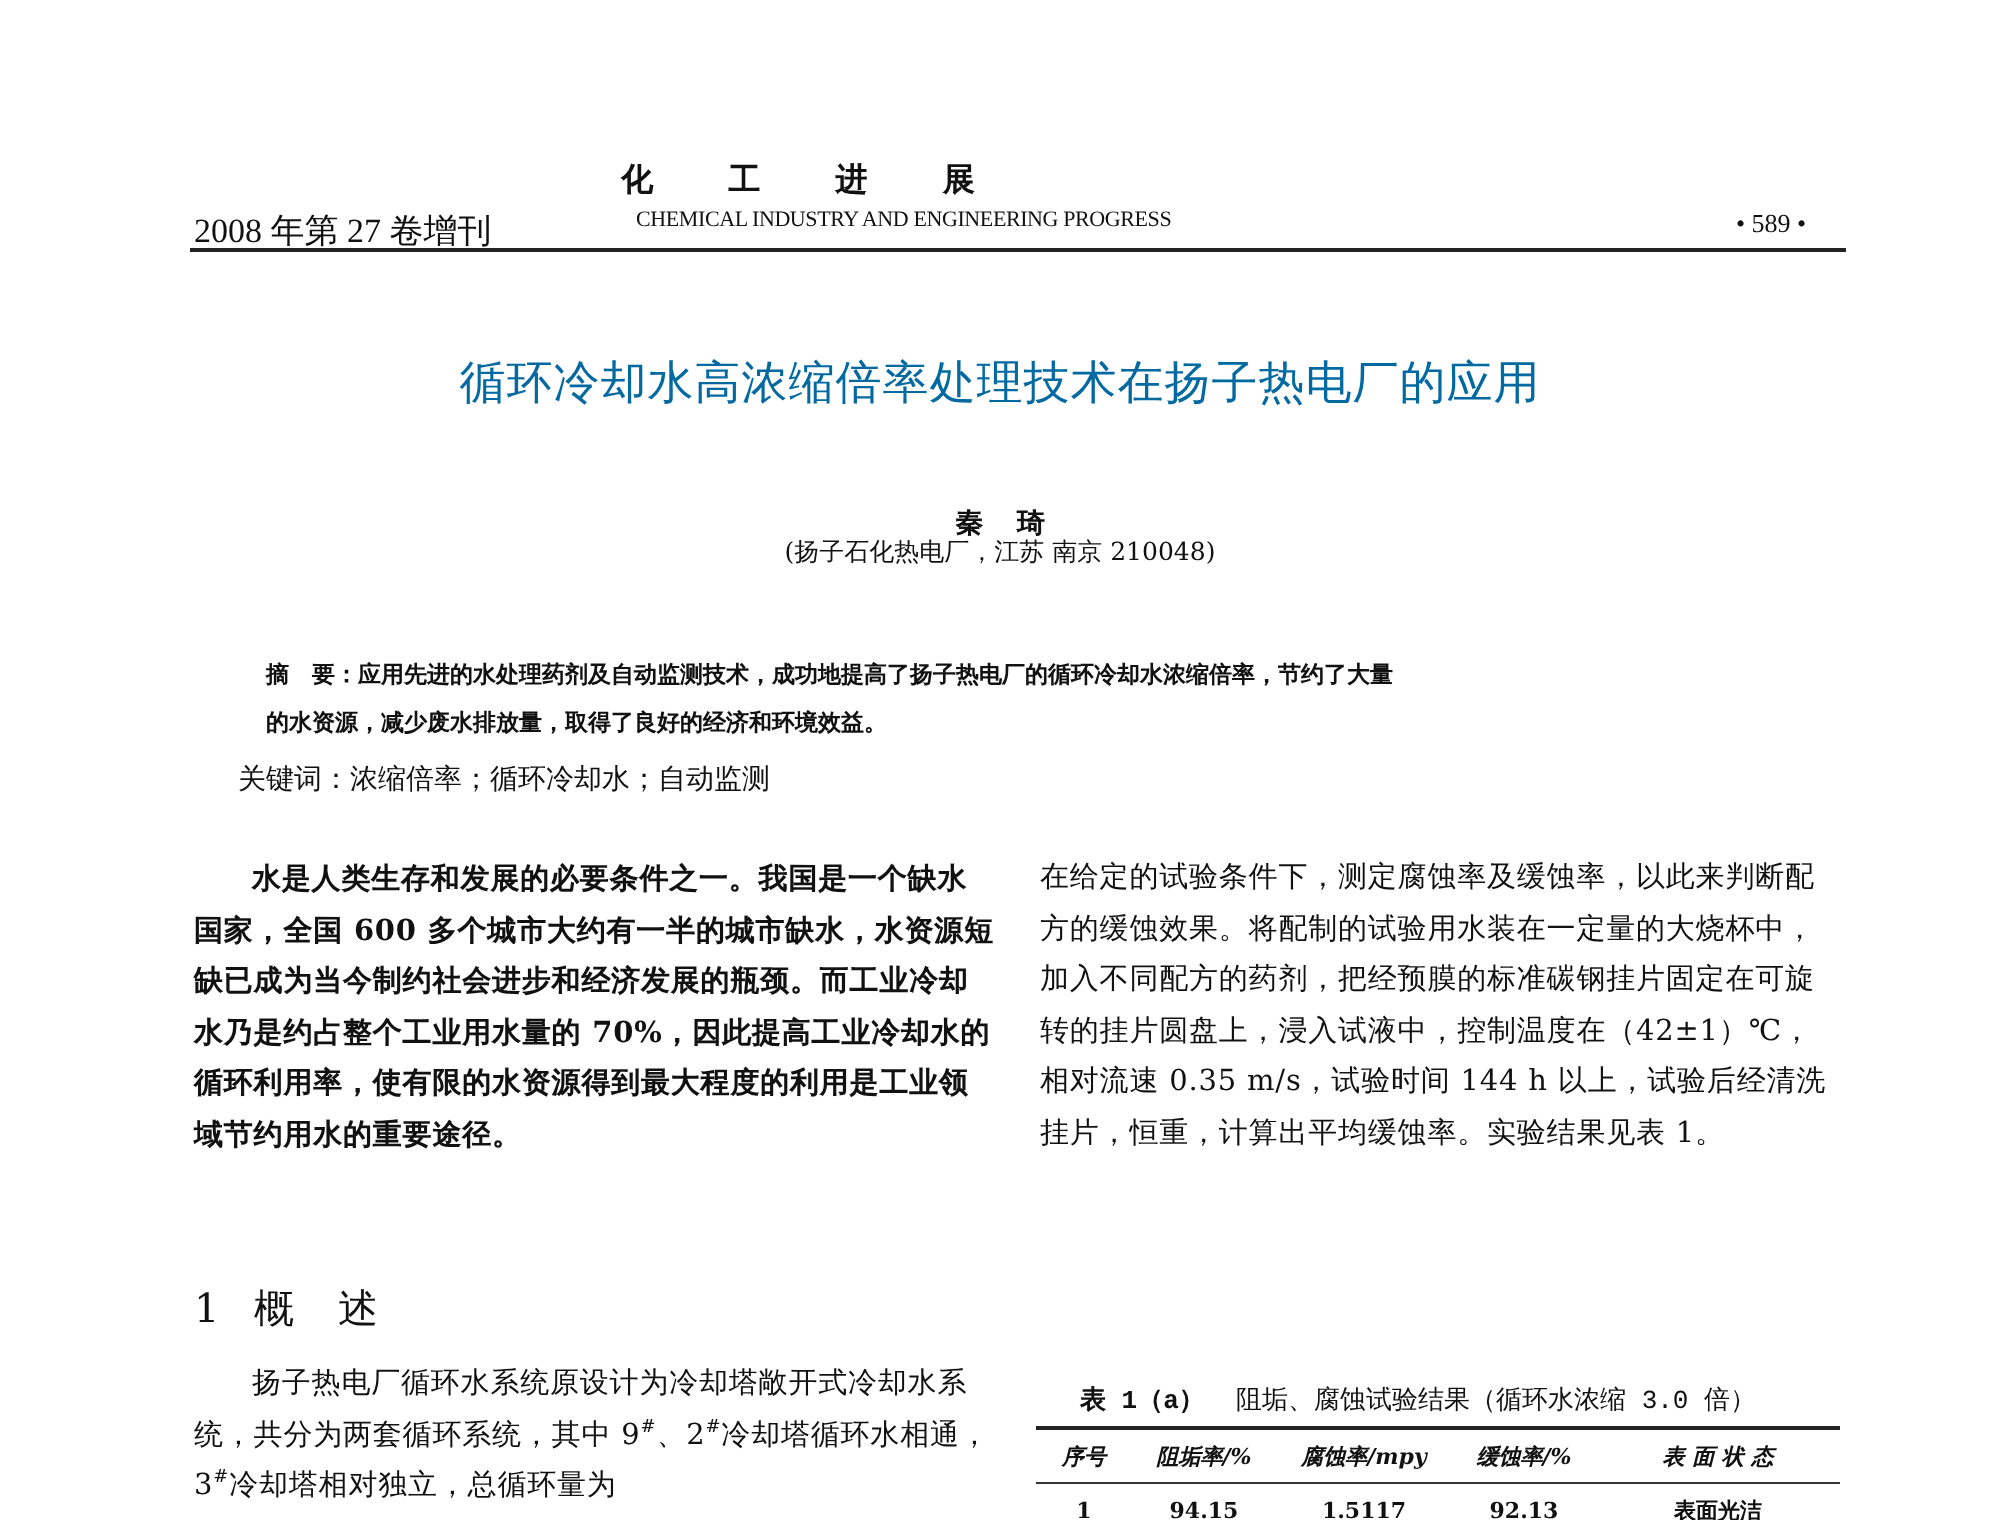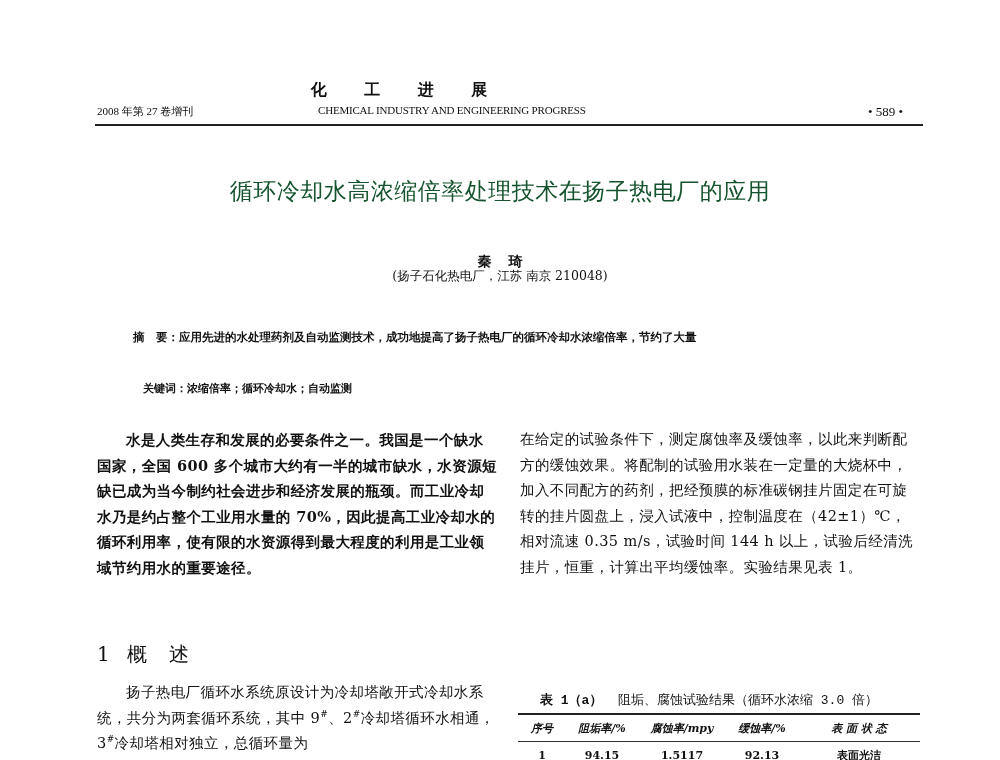--- a/index.html
+++ b/index.html
@@ -8,38 +8,38 @@
       background: #ffffff; color: #111111;
       font-family: "DejaVu Serif", "Liberation Serif", serif;
       position: relative;
     }
     .abs { position: absolute; }
     .journal-cn {
       top: 80px; left: 0; width: 798px; text-align: center;
       font-size: 16px; font-weight: bold; letter-spacing: 0;
     }
     .journal-cn span { display: inline-block; margin: 0 16px; }
-    .hdr-left { top: 104px; left: 97px; font-size: 11px; font-family: "Liberation Serif", serif; }
+    .hdr-left { top: 104px; left: 97px; font-size: 17px; font-family: "Liberation Serif", serif; }
     .hdr-center { top: 104px; left: 318px; font-size: 11px; font-family: "Liberation Serif", serif; letter-spacing: -0.2px; }
     .hdr-right { top: 104px; left: 868px; font-size: 13px; font-family: "Liberation Serif", serif; }
     .hdr-rule { top: 124px; left: 95px; width: 828px; height: 2px; background: #222; }
     .title {
       top: 176px; left: 0; width: 1000px; text-align: center;
       font-family: "DejaVu Sans", "Liberation Sans", sans-serif;
-      font-size: 23px; letter-spacing: 0.5px; color: #14532d;
+      font-size: 23px; letter-spacing: 0.5px; color: #0369a1;
     }
     .author { top: 253px; left: 0; width: 1000px; text-align: center; font-size: 14px; font-weight: bold; }
     .author span { display: inline-block; margin: 0 6px; }
     .affil { top: 268px; left: 0; width: 1000px; text-align: center; font-size: 12.5px; }
     .abstract {
       top: 325px; left: 133px; width: 760px; font-size: 11.5px; line-height: 24px;
       font-weight: bold;
     }
     .abstract .lbl { font-weight: bold; }
-    .keywords { top: 381px; left: 143px; font-size: 11px; font-weight: bold; }
+    .keywords { top: 381px; left: 119px; font-size: 14px; font-weight: normal; }
     .col { font-size: 14.5px; line-height: 25.6px; letter-spacing: 0.4px; }
     .col-left { top: 427px; left: 97px; width: 400px; font-weight: bold; }
     .col-right { top: 427px; left: 520px; width: 400px; }
     .col p { margin: 0; }
     .indent { text-indent: 2em; }
     .section-heading {
       top: 641px; left: 97px; font-size: 20px; letter-spacing: 0;
     }
     .section-heading .num { display: inline-block; width: 30px; }
     .section-heading .w { display: inline-block; margin-right: 22px; }
@@ -70,20 +70,21 @@
 
 <div class="abs title">循环冷却水高浓缩倍率处理技术在扬子热电厂的应用</div>
 <div class="abs author">
   <span>秦</span>
   <span>琦</span>
 </div>
 <div class="abs affil">(扬子石化热电厂，江苏 南京 210048)</div>
 
 <div class="abs abstract">
   <div><span class="lbl">摘　要：</span><span>应用先进的水处理药剂及自动监测技术，成功地提高了扬子热电厂的循环冷却水浓缩倍率，节约了大量</span></div>
+  <div>的水资源，减少废水排放量，取得了良好的经济和环境效益。</div>
 </div>
 <div class="abs keywords">
   <span>关键词：</span><span>浓缩倍率；循环冷却水；自动监测</span>
 </div>
 
 <div class="abs col col-left">
   <p class="indent">水是人类生存和发展的必要条件之一。我国是一个缺水国家，全国 600 多个城市大约有一半的城市缺水，水资源短缺已成为当今制约社会进步和经济发展的瓶颈。而工业冷却水乃是约占整个工业用水量的 70%，因此提高工业冷却水的循环利用率，使有限的水资源得到最大程度的利用是工业领域节约用水的重要途径。</p>
 </div>
 
 <div class="abs section-heading">

